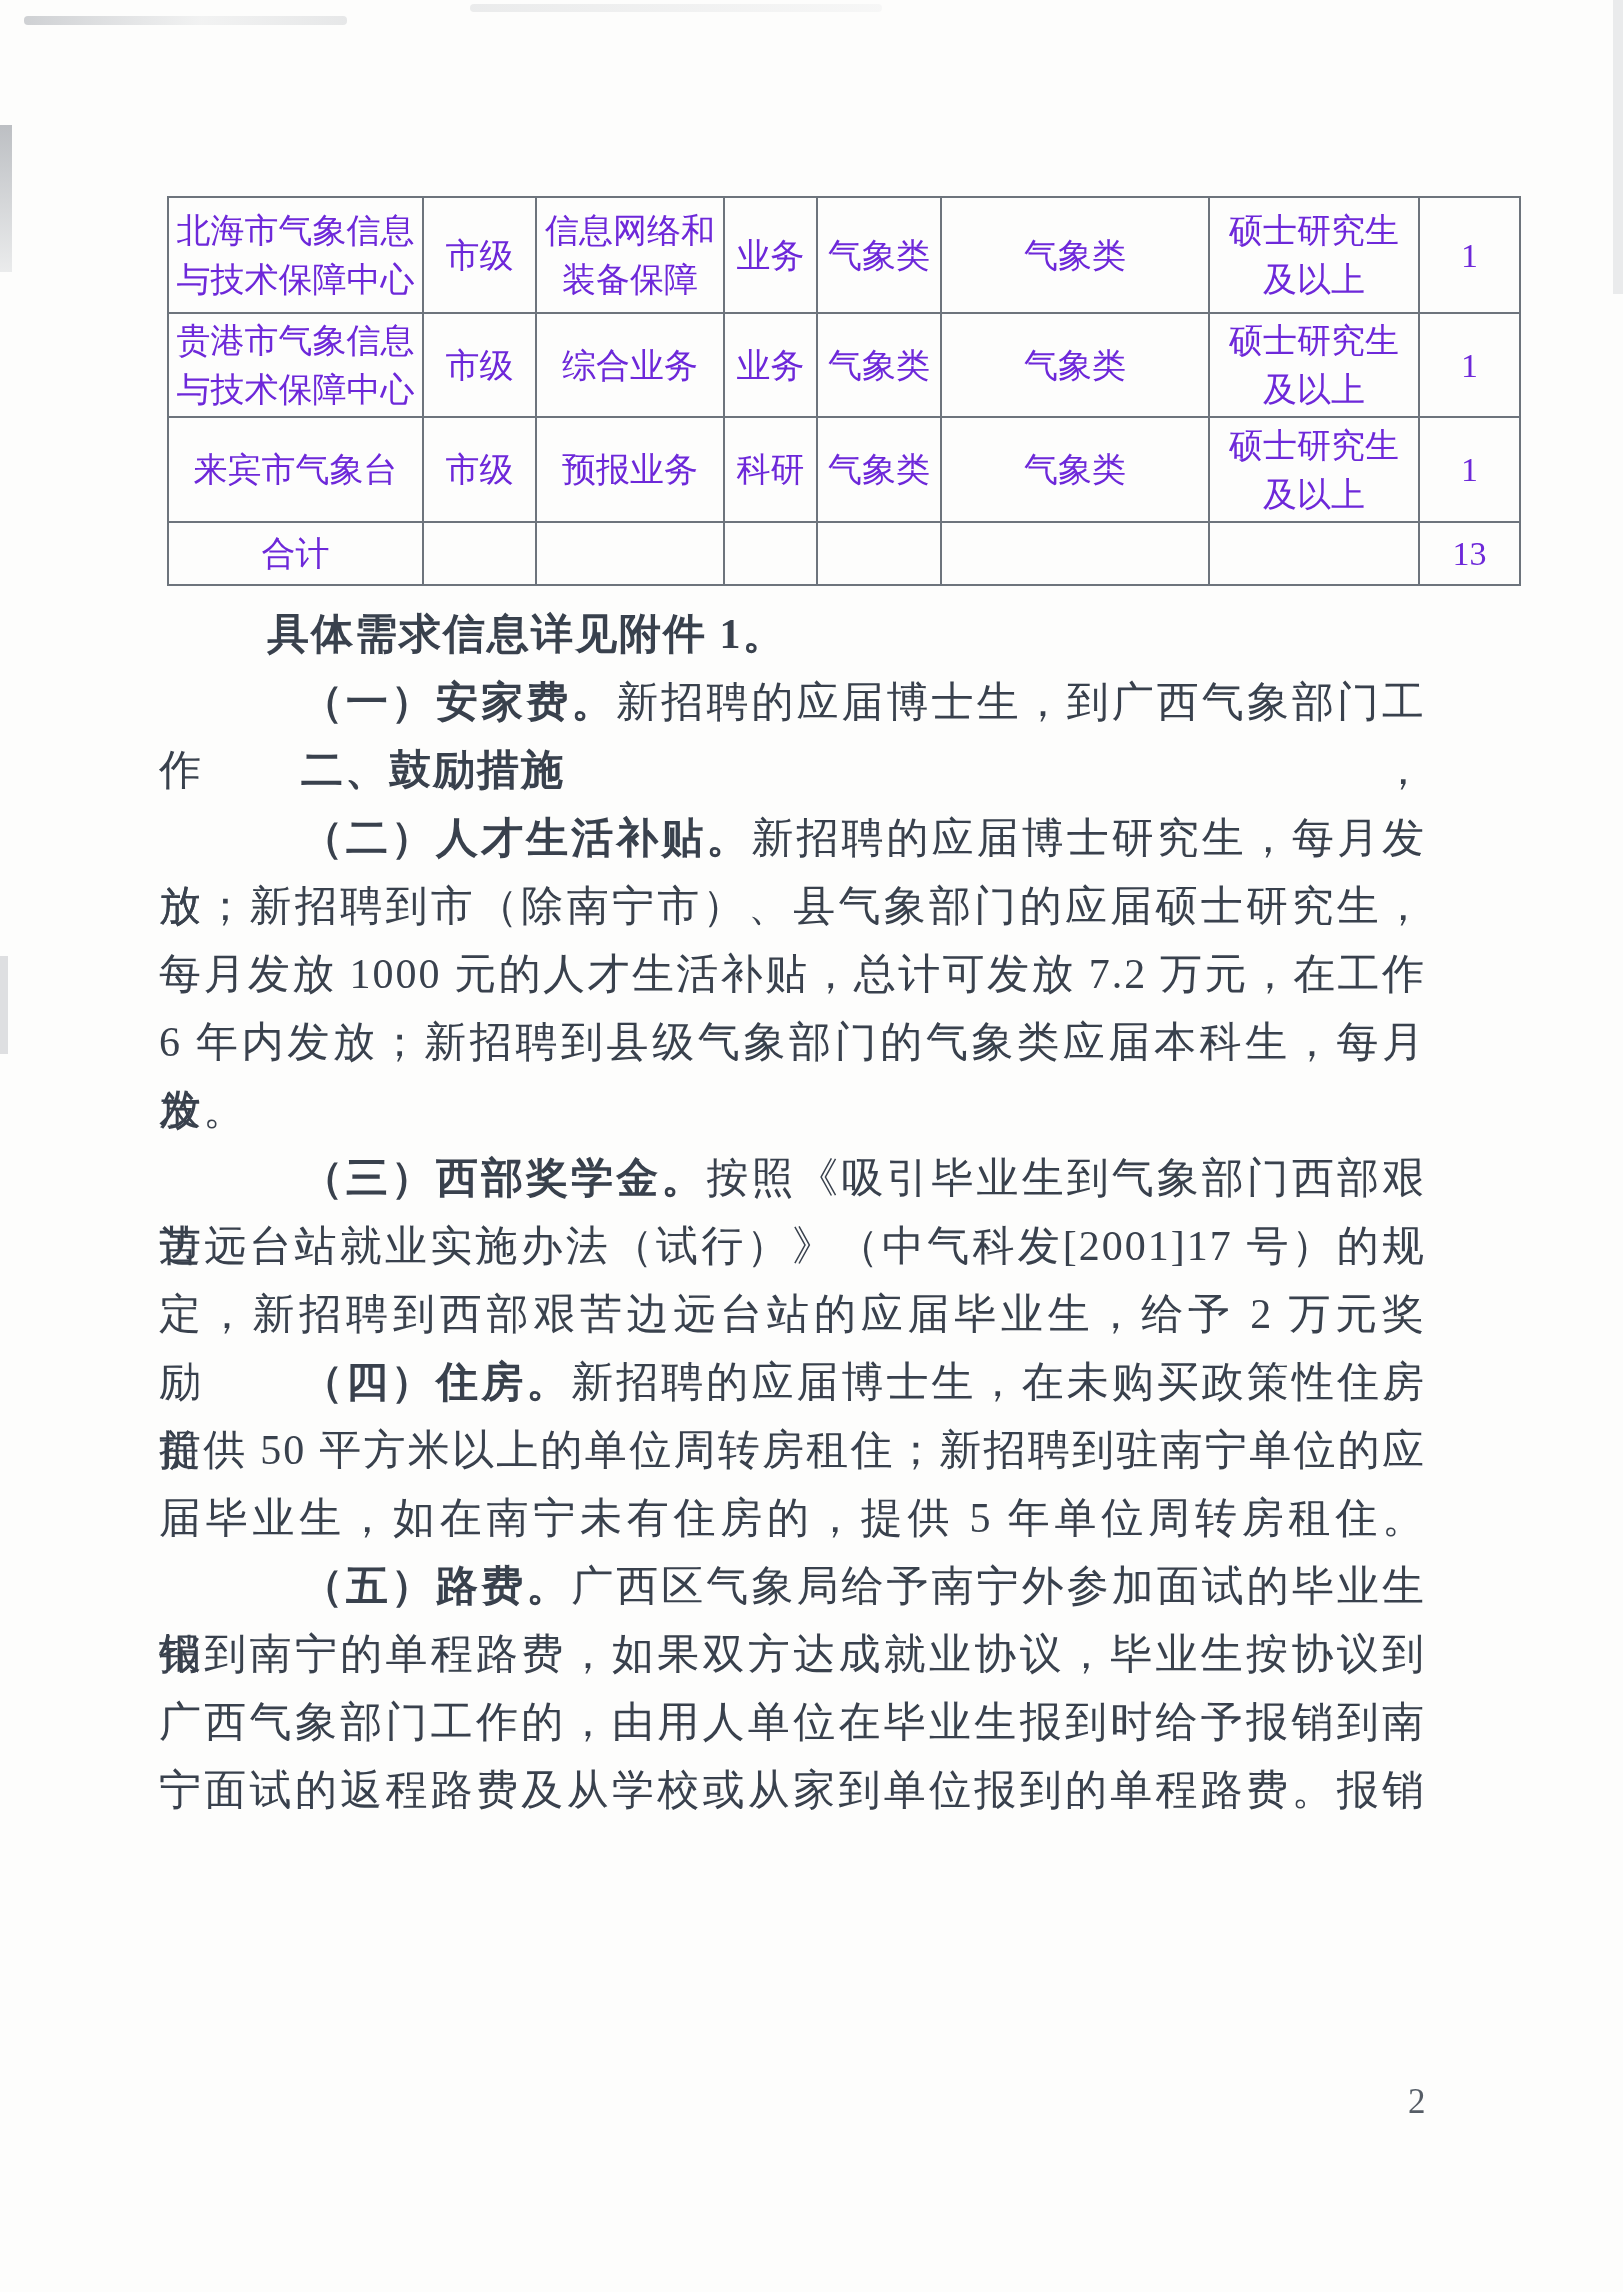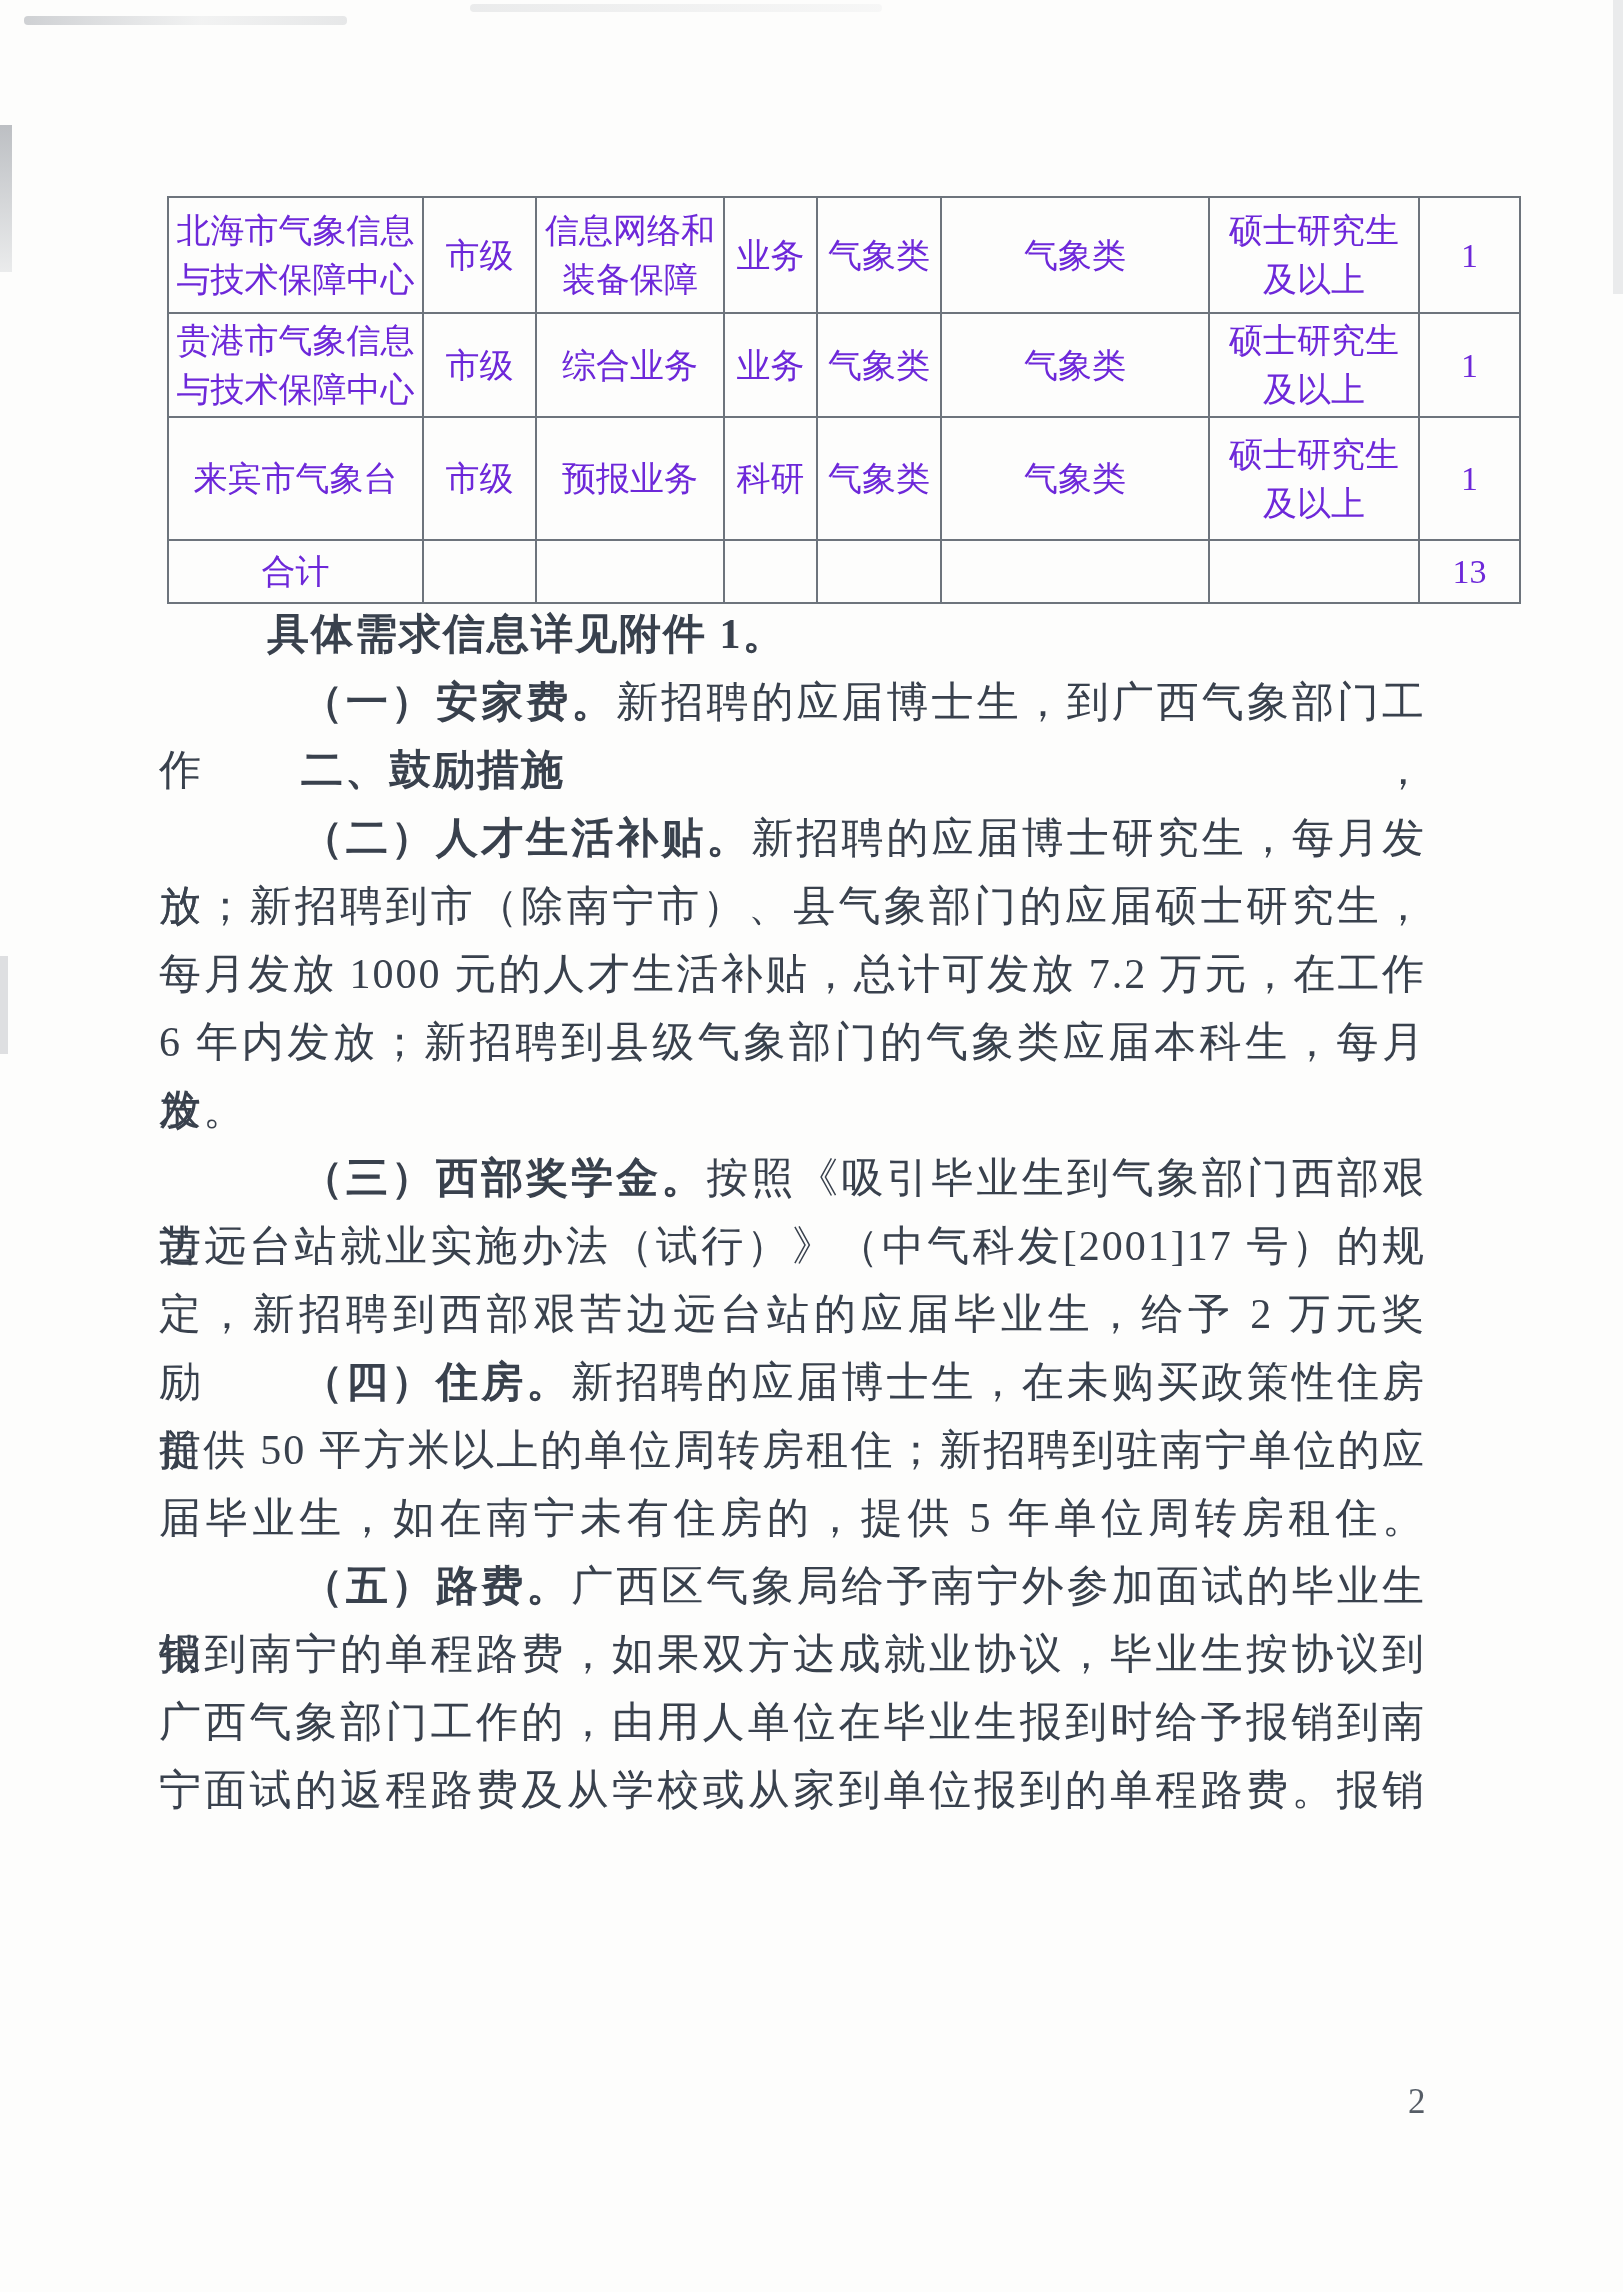--- a/index.html
+++ b/index.html
@@ -53,21 +53,21 @@
   .demand-table td {
     border: 2px solid #6d747c;
     text-align: center;
     vertical-align: middle;
     padding: 2px 3.9px;
     box-sizing: border-box;
     overflow: hidden;
   }
   .row-unit   { height: 116px; }
   .row-unit2  { height: 96px; }
-  .row-unit3  { height: 123px; border-radius: 8px; }
+  .row-unit3  { height: 105px; border-radius: 8px; }
   .row-total  { height: 63px; }
   
   .body-text {
     position: absolute;
     left: 159px;
     top: 600px;
     width: 1267px;
   }
   .line {
     height: 68px;

